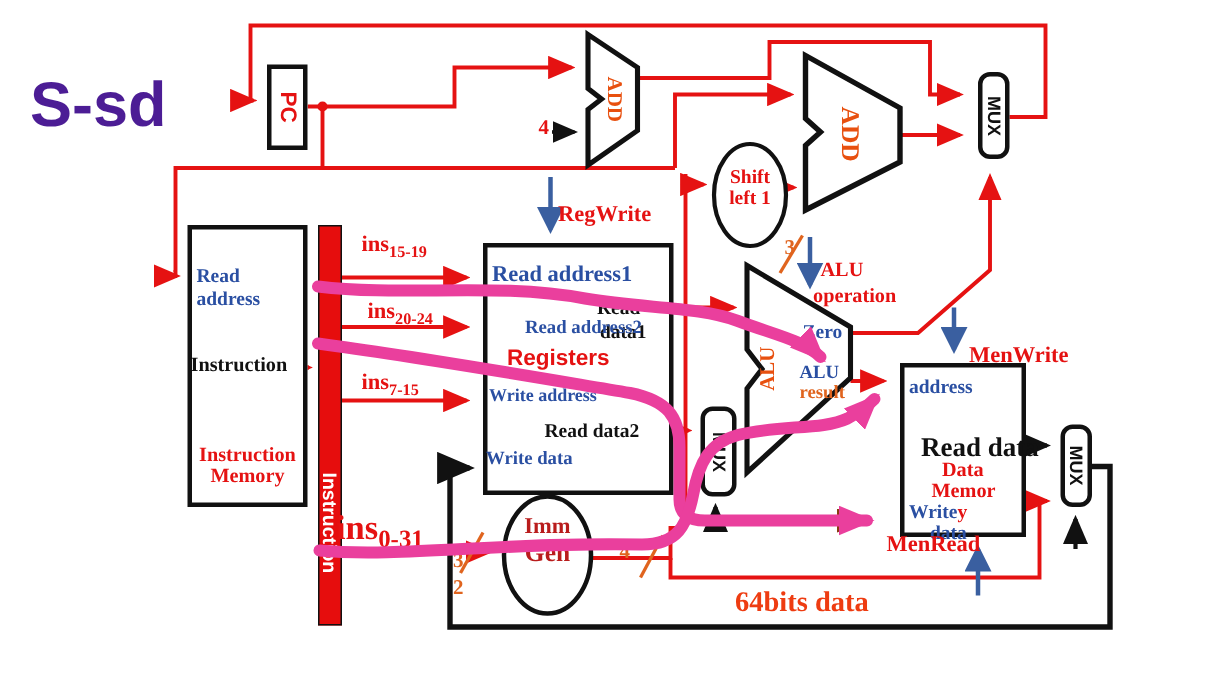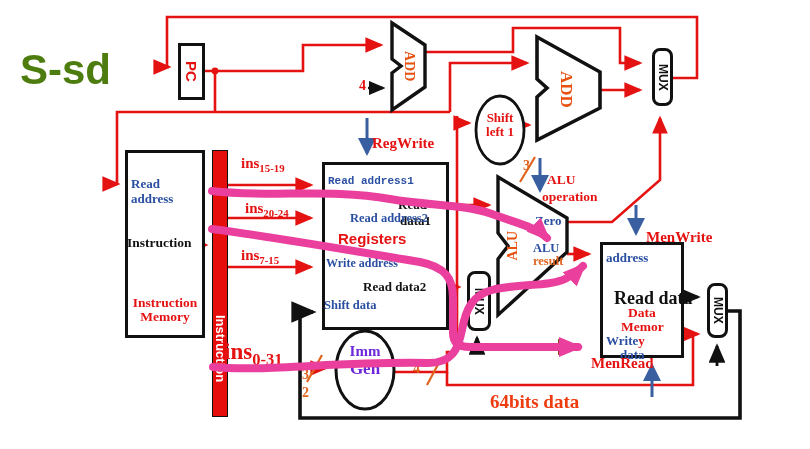--- a/index.html
+++ b/index.html
@@ -5,21 +5,21 @@
   html,body{margin:0;padding:0;background:#fff;}
   #stage{position:relative;width:810px;height:449px;background:#fff;overflow:hidden;
          font-family:"Liberation Serif",serif;}
   svg{position:absolute;left:0;top:0;}
   .lbl{position:absolute;font-weight:bold;white-space:nowrap;line-height:1.05;}
   .sans{font-family:"Liberation Sans",sans-serif;}
   .blue{color:#2a4fa2;}
   .red{color:#e51212;}
   .blk{color:#111;}
   .org{color:#e0641e;}
-  .pnk{color:#6d28d9;}
+  .pnk{color:#b91c1c;}
   .orred{color:#e8500f;}
   .box{position:absolute;background:#fff;border:3px solid #111;box-sizing:border-box;}
   .mux{position:absolute;background:#fff;border:3px solid #111;border-radius:8px;
        box-sizing:border-box;display:flex;align-items:center;justify-content:center;}
   .vt{writing-mode:vertical-rl;text-orientation:mixed;font-weight:bold;}
   .vt-up{writing-mode:vertical-rl;text-orientation:mixed;transform:rotate(180deg);font-weight:bold;}
   .cell{display:flex;align-items:center;justify-content:center;position:absolute;}
   sub{font-size:72%;}
 </style>
 </head>
@@ -142,44 +142,44 @@
   <div class="lbl red" style="left:477px;top:111px;width:46px;text-align:center;font-size:13px;">
     <div>Shift</div>
     <div>left 1</div>
   </div>
 
   <div class="lbl pnk" style="left:337px;top:344px;width:56px;text-align:center;font-size:15px;">
     <div>Imm</div>
     <div style="font-size:17px;">Gen</div>
   </div>
 
-  <div class="lbl sans" style="left:20px;top:48px;font-size:42px;color:#4d7c0f;">S-sd</div>
+  <div class="lbl sans" style="left:20px;top:48px;font-size:42px;color:#4c1d95;">S-sd</div>
 
   <div class="lbl blue" style="left:131px;top:177px;font-size:13px;">Read</div>
   <div class="lbl blue" style="left:131px;top:192px;font-size:13px;">address</div>
   <div class="lbl blk" style="left:127px;top:236px;font-size:13.5px;">Instruction</div>
   <div class="lbl red" style="left:128px;top:296px;width:74px;text-align:center;font-size:13.5px;">
     <div>Instruction</div>
     <div>Memory</div>
   </div>
 
   <div class="lbl red" style="left:241px;top:156px;font-size:15px;"><span>ins</span><sub>15-19</sub></div>
   <div class="lbl red" style="left:245px;top:201px;font-size:15px;"><span>ins</span><sub>20-24</sub></div>
   <div class="lbl red" style="left:241px;top:248px;font-size:15px;"><span>ins</span><sub>7-15</sub></div>
   <div class="lbl red" style="left:224px;top:340px;font-size:23px;"><span>ins</span><sub>0-31</sub></div>
 
   <div class="lbl red" style="left:372px;top:136px;font-size:15px;">RegWrite</div>
-  <div class="lbl blue" style="left:328px;top:176px;font-size:11px;font-family:Liberation Mono, monospace;">Read address1</div>
+  <div class="lbl blue" style="left:328px;top:176px;font-size:15px;">Read address1</div>
   <div class="lbl blk" style="left:398px;top:198px;font-size:13px;">Read</div>
   <div class="lbl blk" style="left:400px;top:214px;font-size:13px;">data1</div>
   <div class="lbl blue" style="left:326px;top:212px;font-size:12.5px;padding-left:24px;">Read address2</div>
   <div class="lbl red sans" style="left:338px;top:231px;font-size:15px;">Registers</div>
   <div class="lbl blue" style="left:326px;top:257px;font-size:12px;">Write address</div>
   <div class="lbl blk" style="left:363px;top:280px;font-size:13px;">Read data2</div>
-  <div class="lbl blue" style="left:324px;top:299px;font-size:12.5px;">Shift data</div>
+  <div class="lbl blue" style="left:324px;top:299px;font-size:12.5px;">Write data</div>
 
   <div class="lbl org" style="left:523px;top:159px;font-size:14px;">3</div>
   <div class="lbl red" style="left:547px;top:173px;font-size:13.5px;">ALU</div>
   <div class="lbl red" style="left:542px;top:190px;font-size:13.5px;">operation</div>
   <div class="lbl blue" style="left:535px;top:214px;font-size:13px;">Zero</div>
   <div class="lbl blue" style="left:533px;top:242px;font-size:12.5px;">ALU</div>
   <div class="lbl org" style="left:533px;top:255px;font-size:12.5px;">result</div>
 
   <div class="lbl red" style="left:646px;top:218px;font-size:15px;margin-top:12px;">MenWrite</div>
   <div class="lbl blue" style="left:606px;top:251px;font-size:13px;">address</div>

